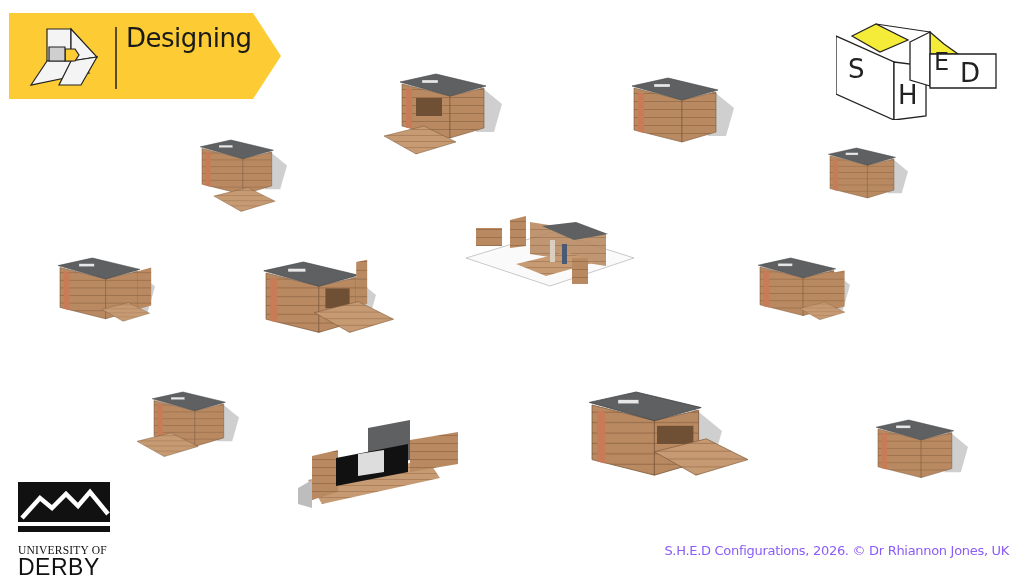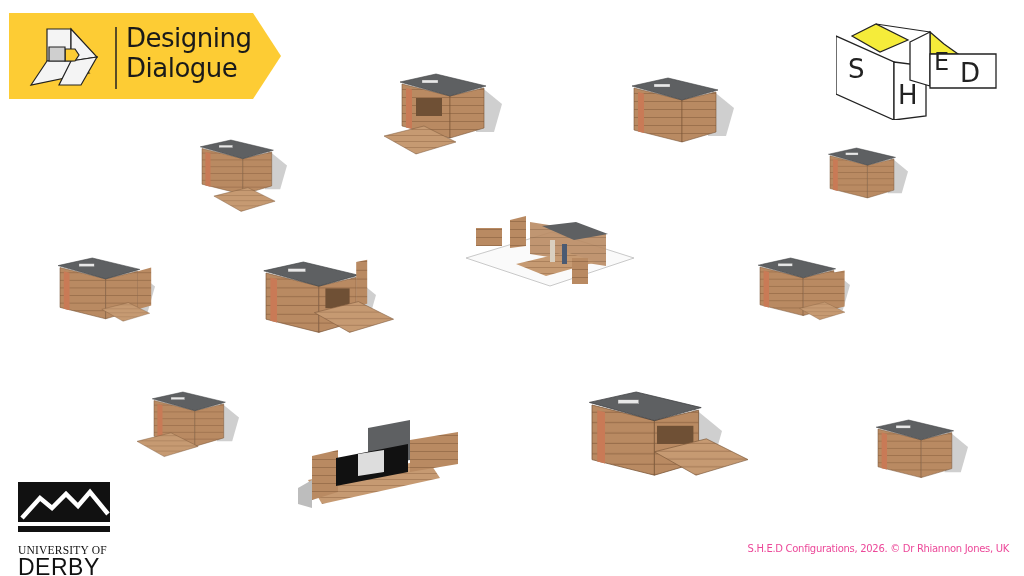--- a/index.html
+++ b/index.html
@@ -4,41 +4,40 @@
 <style>
   html, body { margin:0; padding:0; }
   body { width:1024px; height:576px; background:#ffffff; position:relative; overflow:hidden; font-family:"Liberation Sans", sans-serif; }
   .abs { position:absolute; }
   .dd-logo { left:9px; top:13px; width:272px; height:102px; }
   .dd-text { position:absolute; left:117px; top:10px; font-family:"DejaVu Sans", sans-serif; font-size:26px; line-height:30px; color:#1a1a1a; letter-spacing:-0.5px; }
   .shed-logo { left:836px; top:12px; width:162px; height:108px; }
   .derby { left:18px; top:482px; width:92px; }
   .derby-name1 { font-family:"Liberation Serif", serif; font-size:11.5px; color:#111; letter-spacing:0.2px; margin-top:6px; white-space:nowrap; }
   .derby-name2 { font-family:Liberation Sans, sans-serif; font-size:23px; line-height:22px; color:#111; letter-spacing:0.5px; }
-  .caption { right:15px; top:543px; font-family:"DejaVu Sans", sans-serif; font-size:10px; color:#ec4899; white-space:nowrap; letter-spacing:-0.3px; }
+  .caption { right:15px; top:543px; font-family:"DejaVu Sans", sans-serif; font-size:13px; color:#8b5cf6; white-space:nowrap; letter-spacing:-0.3px; }
 </style>
 </head>
 <body>
 
 <div class="abs dd-logo">
   <svg width="272" height="86" viewBox="0 0 272 86">
     <polygon points="0,0 244,0 272,43 244,86 0,86" fill="#fdcc34"></polygon>
     <g stroke="#222" stroke-width="1.2" fill="#f4f4f4">
       <polygon points="38,16 62,16 62,48 38,48"></polygon>
       <polygon points="62,16 88,44 62,48"></polygon>
       <polygon points="38,48 62,48 80,60 22,72"></polygon>
       <polygon points="62,48 88,44 72,72 50,72"></polygon>
       <polygon points="56,36 66,36 70,42 66,48 56,48" fill="#fdcc34"></polygon>
       <polygon points="40,34 56,34 56,48 40,48" fill="#cfcfcf"></polygon>
     </g>
     <line x1="107" y1="14" x2="107" y2="76" stroke="#222" stroke-width="1.5"></line>
   </svg>
   <div class="dd-text">
     <div>Designing</div>
-    <div>Dialogue</div>
   </div>
 </div>
 
 <div class="abs shed-logo">
   <svg width="162" height="108" viewBox="0 0 162 108">
     <polygon points="16,24 40,12 72,28 44,40" fill="#f5ec3a" stroke="#222" stroke-width="1.2"></polygon>
     <polygon points="94,20 108,32 122,42 94,42" fill="#f5ec3a" stroke="#222" stroke-width="1.2"></polygon>
     <polygon points="0,24 0,82 58,108 58,50" fill="#fff" stroke="#222" stroke-width="1.3"></polygon>
     <polygon points="58,50 90,54 90,104 58,108" fill="#fff" stroke="#222" stroke-width="1.3"></polygon>
     <polygon points="74,30 94,20 94,74 74,68" fill="#fff" stroke="#222" stroke-width="1.3"></polygon>

